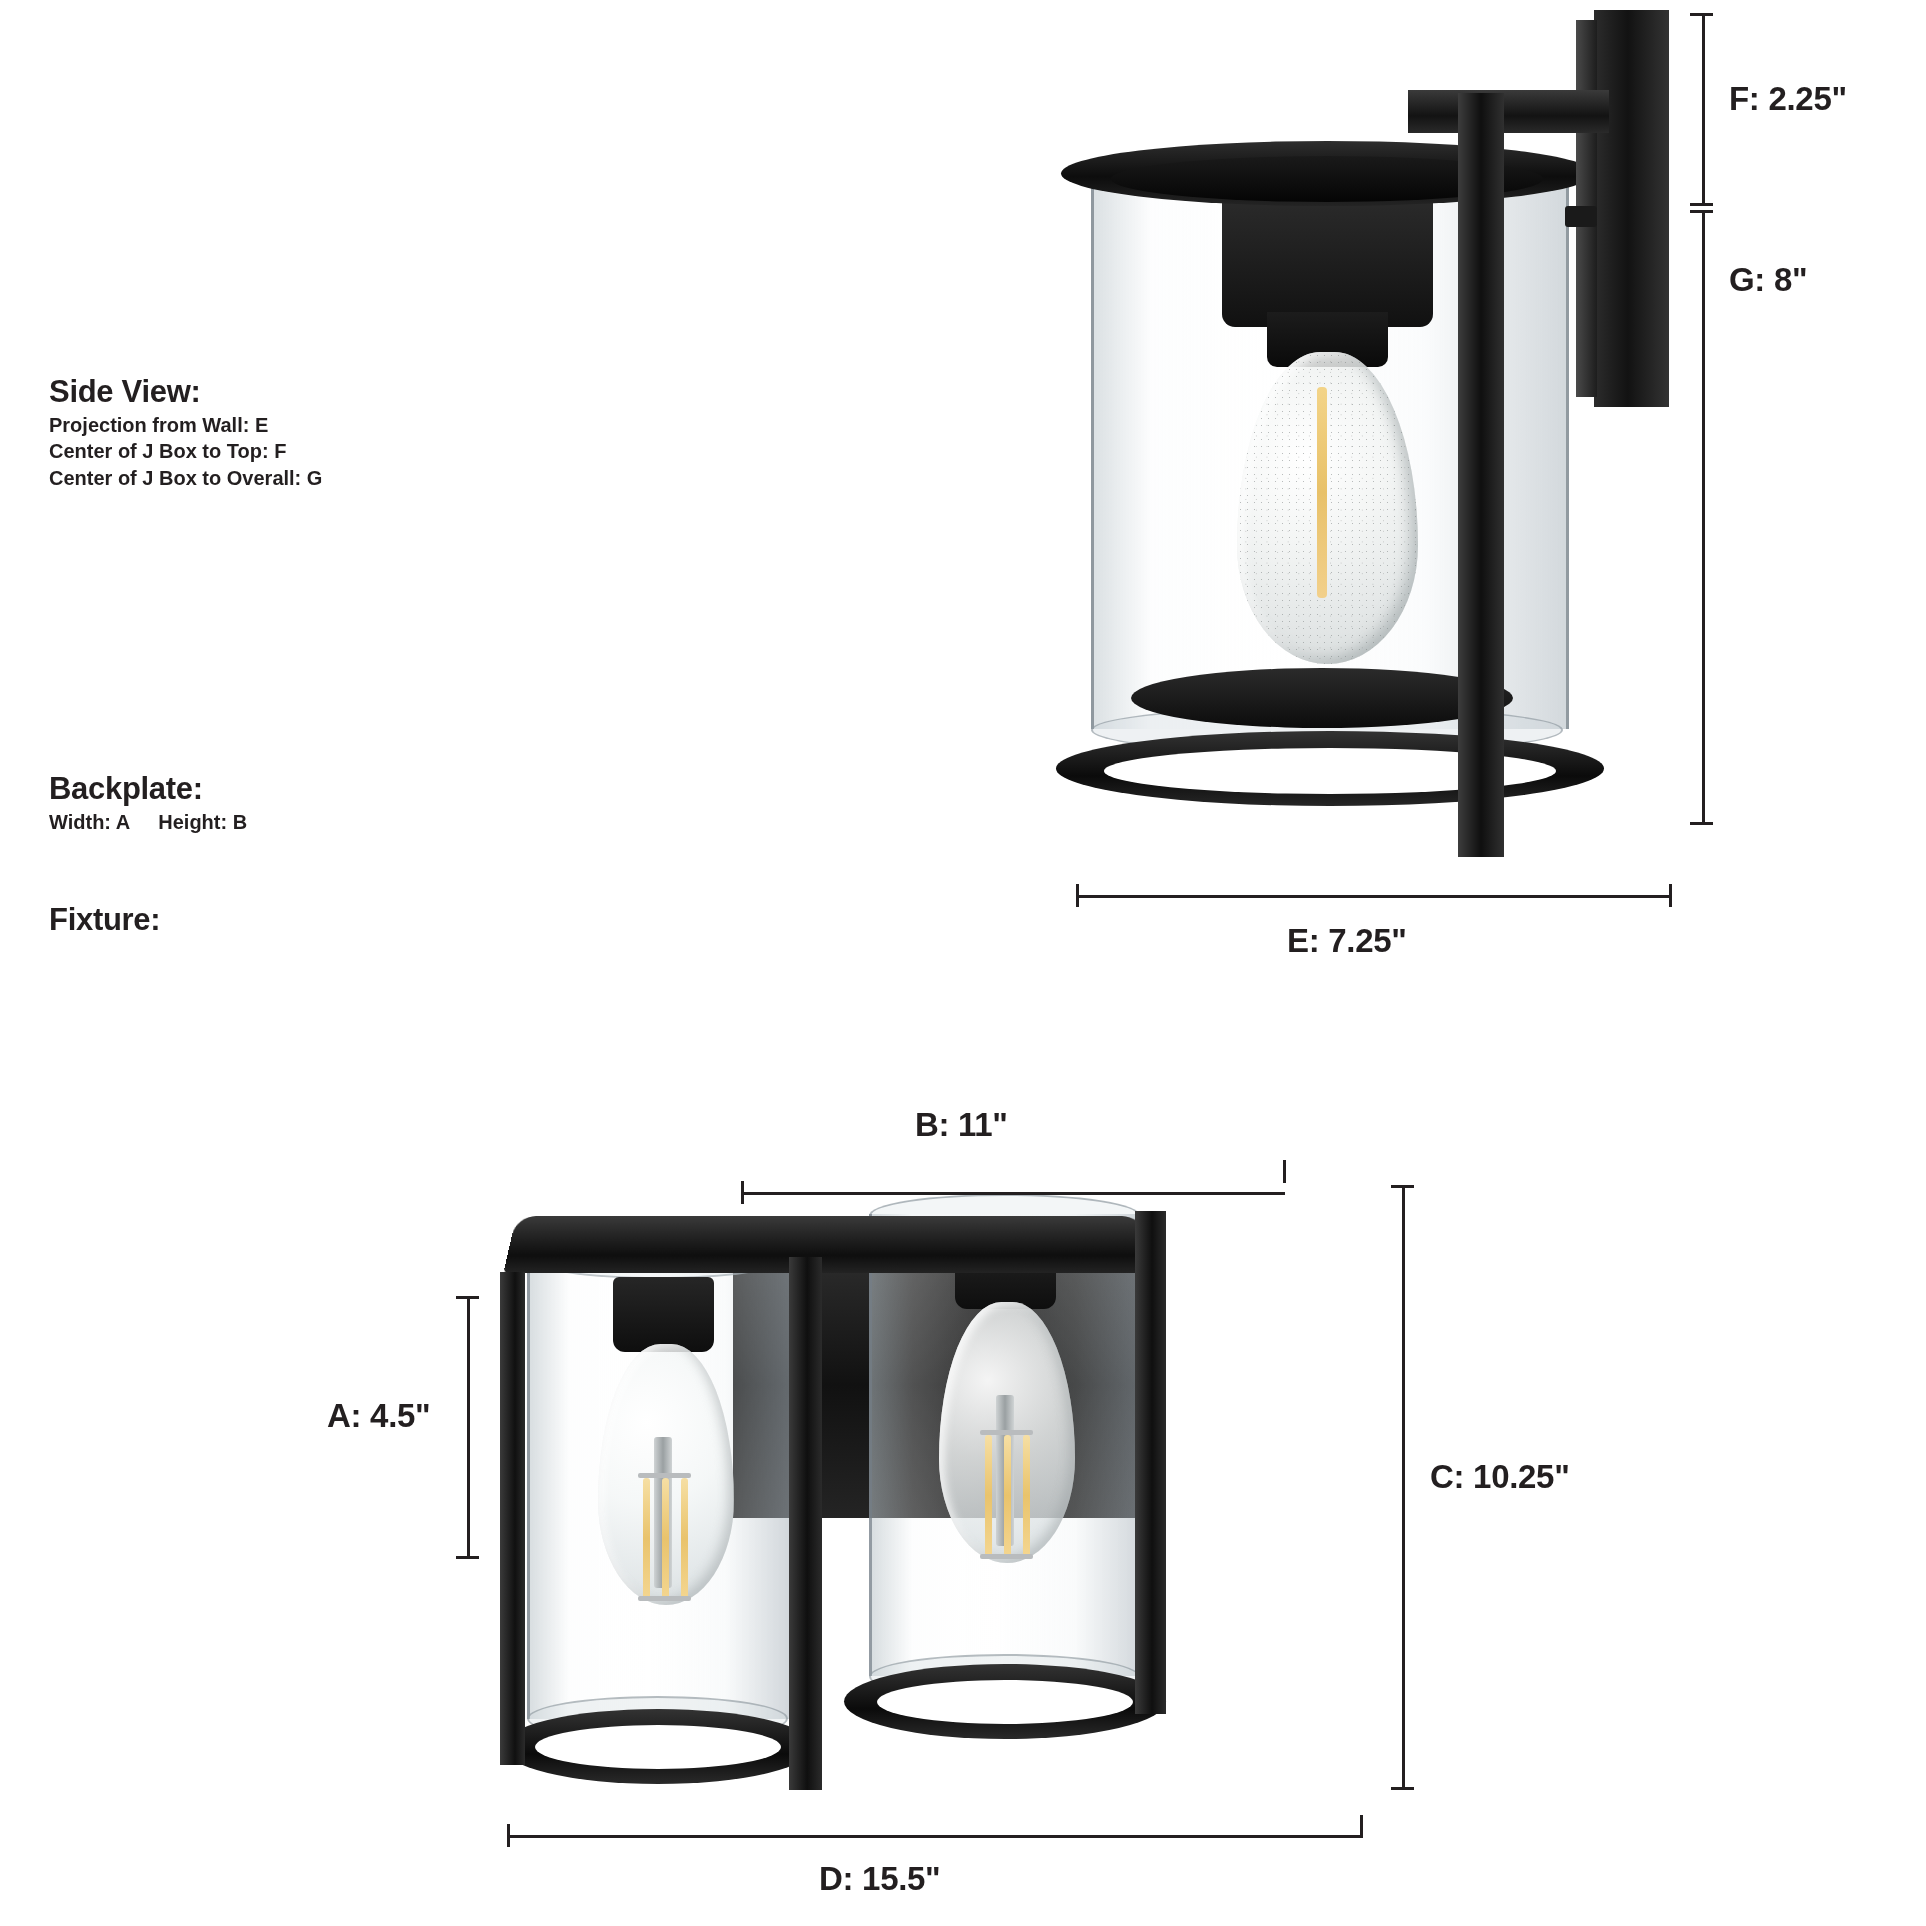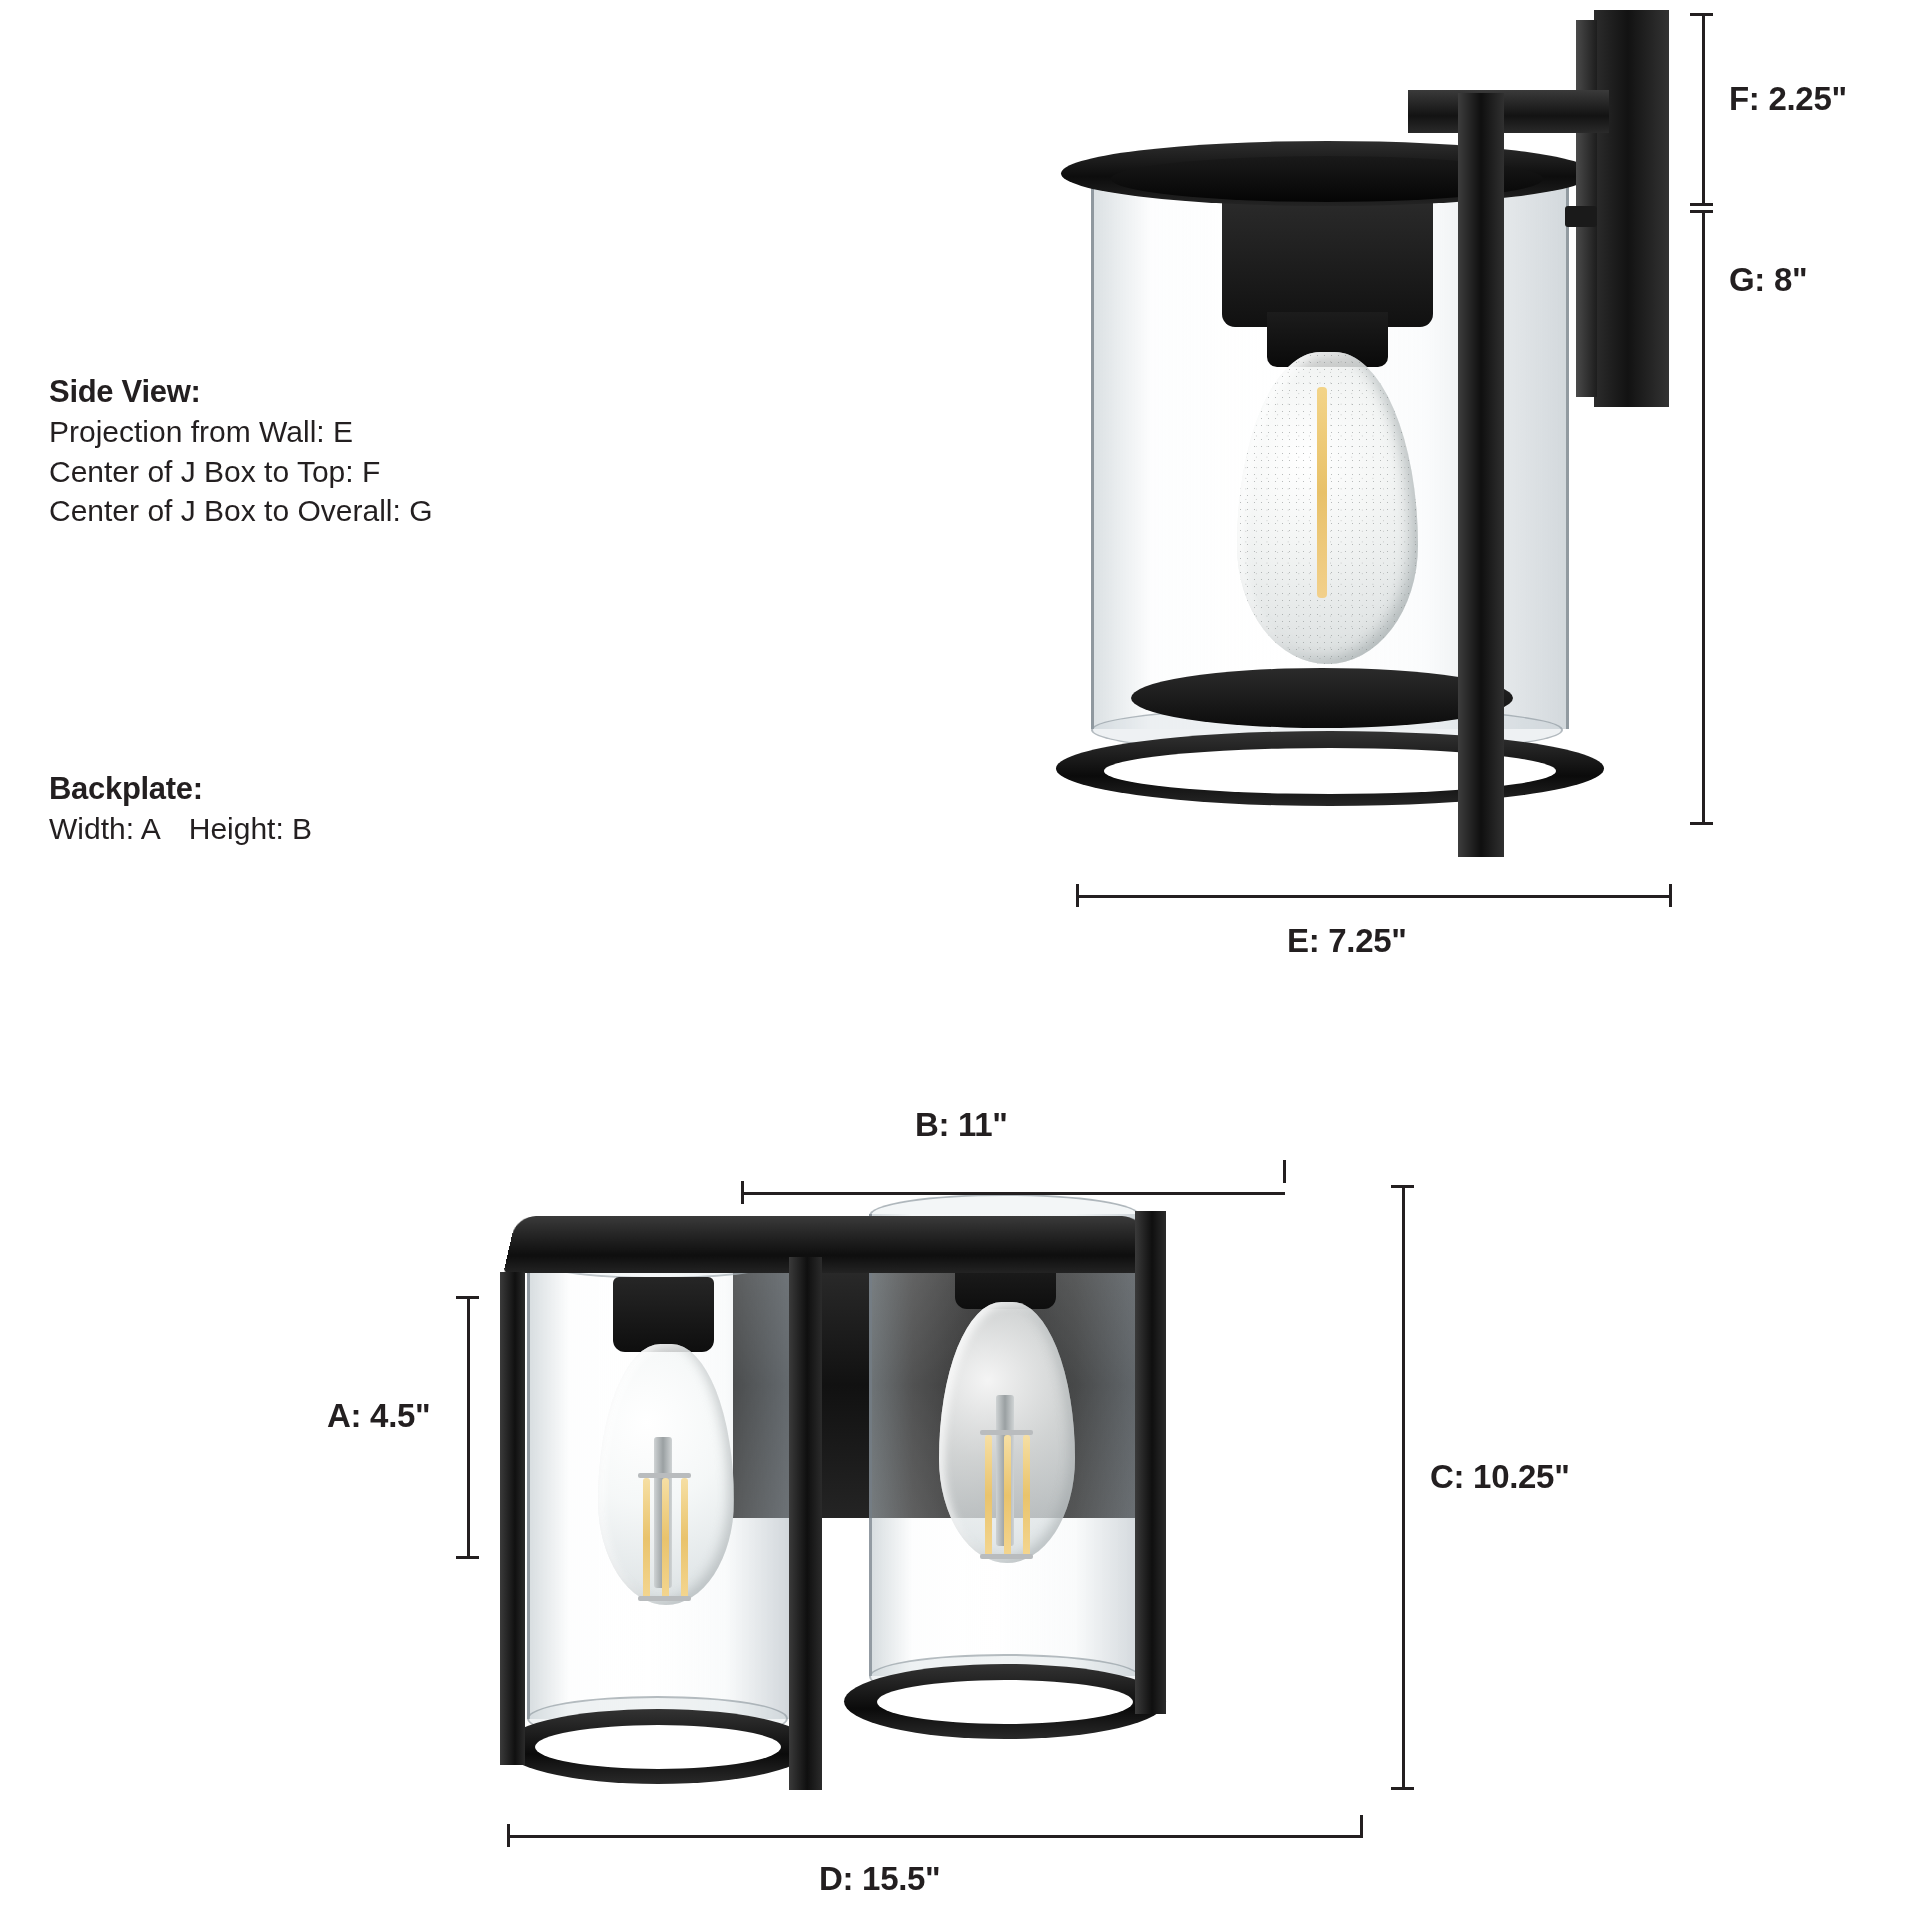--- a/index.html
+++ b/index.html
@@ -22,22 +22,22 @@
     left: 49px;
   }
   .legend-heading {
     font-size: 31px;
     font-weight: bold;
     letter-spacing: -0.3px;
     line-height: 1.28;
     white-space: nowrap;
   }
   .legend-line {
-    font-size: 30px;
-    font-weight: normal;
+    font-size: 20px;
+    font-weight: bold;
     line-height: 1.33;
     white-space: nowrap;
   }
   #legend-side { top: 372px; }
   #legend-backplate { top: 769px; }
   #legend-fixture { top: 900px; }
 
   .legend-row {
     display: flex;
     white-space: nowrap;
@@ -341,20 +341,21 @@
 <div class="legend" id="legend-backplate">
   <div class="legend-heading">Backplate:</div>
   <div class="legend-row">
     <span class="legend-line">Width: A</span>
     <span class="legend-gap-1"></span>
     <span class="legend-line">Height: B</span>
   </div>
 </div>
 
 <div class="legend" id="legend-fixture">
+  <div class="legend-heading">Fixture:</div>
 </div>
 
 <div class="art" id="side-view">
   <div class="sv-glass-top"></div>
   <div class="sv-glass"></div>
   <div class="sv-glass-bot"></div>
 
   <div class="sv-socket"></div>
   <div class="sv-socket-neck"></div>
   <div class="sv-bulb"></div>

